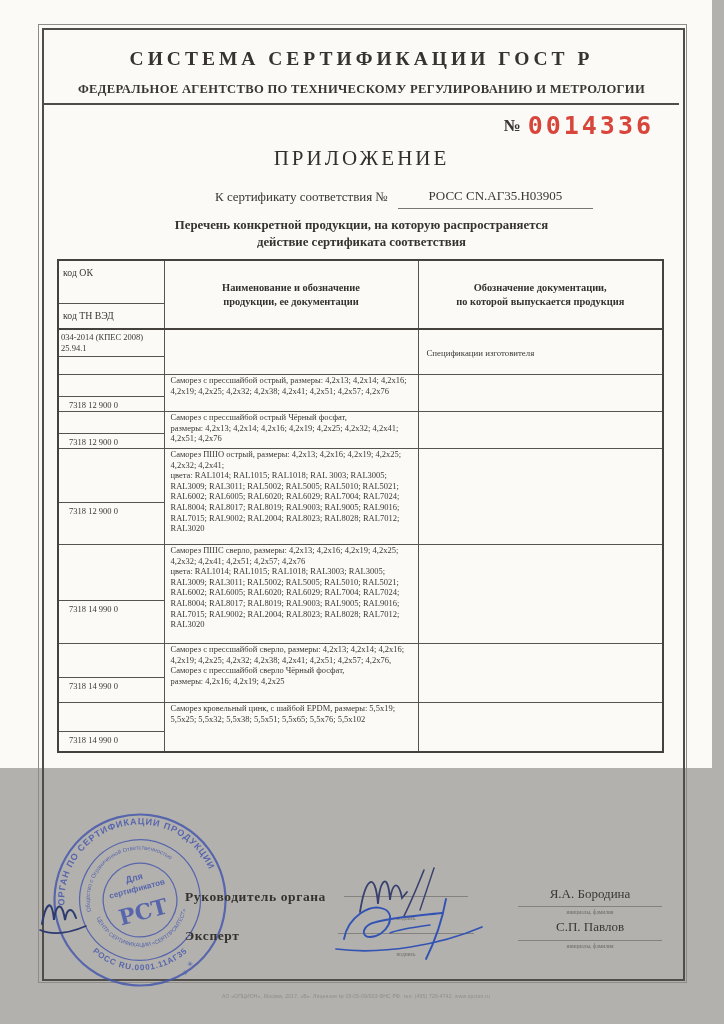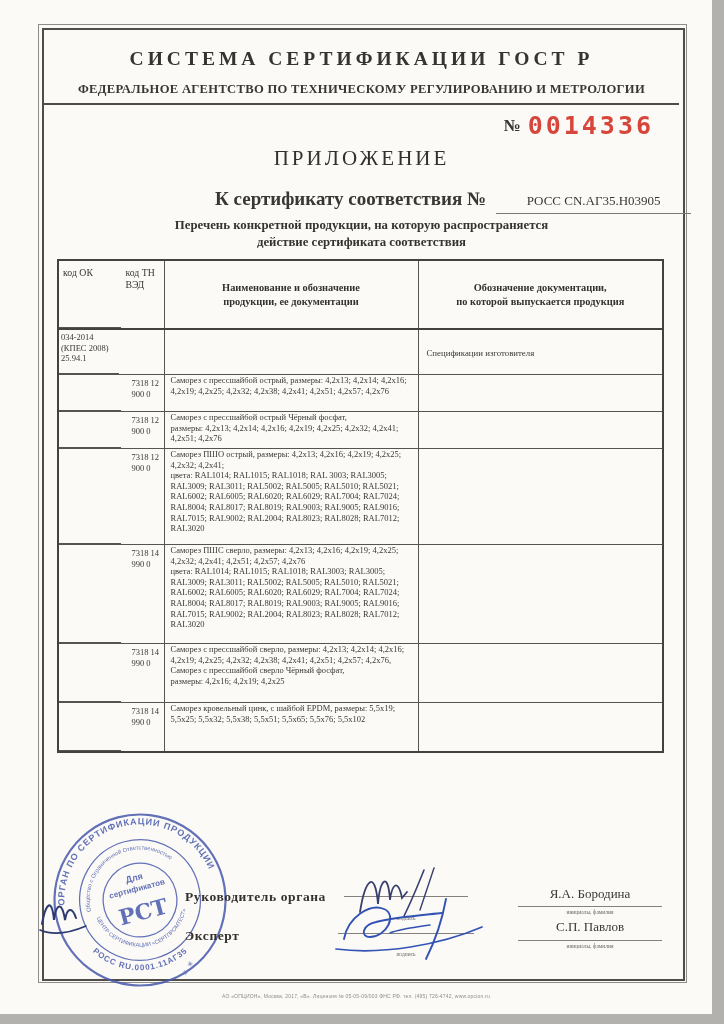--- a/index.html
+++ b/index.html
@@ -1,47 +1,47 @@
 <!DOCTYPE html>
 <html><head>
 <meta charset="utf-8">
 <style>
   html,body{margin:0;padding:0;}
   body{width:724px;height:1024px;position:relative;background:#b2b1ae;
        font-family:"Liberation Serif",serif;overflow:hidden;}
-  .paper{position:absolute;left:0;top:0;width:712px;height:1014px;background:#fbfaf7;}
+  .paper{position:absolute;left:0;top:0;width:712px;height:768px;background:#fbfaf7;}
   .frame-outer{position:absolute;left:38px;top:24px;width:647px;height:957px;
        border:1px solid #8f8c87;}
   .frame-inner{position:absolute;left:42px;top:28px;width:639px;height:949px;
        border:2px solid #504d48;}
   .hdr-sep{position:absolute;left:44px;top:103px;width:635px;border-top:2px solid #504d48;}
   .sys-title{position:absolute;left:44px;top:48px;width:635px;text-align:center;
        font-size:19.5px;font-weight:bold;letter-spacing:4px;color:#363330;}
   .agency{position:absolute;left:44px;top:82px;width:635px;text-align:center;
        font-size:12.6px;font-weight:bold;letter-spacing:0.3px;color:#3a3733;}
   .blank-no{position:absolute;right:58px;top:111px;display:flex;align-items:center;}
   .blank-no .nsign{font-size:17px;font-weight:bold;color:#3a3531;margin-right:7px;}
   .blank-no .digits{font-family:"DejaVu Sans Mono",monospace;font-size:25px;
        font-weight:bold;letter-spacing:3px;color:#d8453b;}
   .app-title{position:absolute;left:44px;top:146px;width:635px;text-align:center;
        font-size:21px;font-weight:normal;letter-spacing:3px;color:#33302c;}
   .cert-line{position:absolute;left:215px;top:188px;display:flex;align-items:flex-end;}
-  .cert-line .lbl{font-size:19px;font-weight:700;color:#3a3733;}
+  .cert-line .lbl{font-size:13px;font-weight:400;color:#3a3733;}
   .cert-line .val{margin-left:10px;width:195px;text-align:center;font-size:13px;
        color:#3a3733;border-bottom:1px solid #7a7773;padding-bottom:4px;margin-bottom:-4px;}
   .subtitle{position:absolute;left:44px;top:217px;width:635px;text-align:center;
        font-size:12.8px;font-weight:bold;color:#353230;line-height:16.5px;white-space:pre-line;}
   
   .tbl{position:absolute;left:57px;top:259px;width:605px;border-collapse:collapse;
        table-layout:fixed;border:2px solid #45423e;}
   .tbl td{border:1px solid #57544f;padding:0;vertical-align:top;
        font-size:8.5px;line-height:10.6px;color:#3b3834;overflow:hidden;}
   .tbl .namecell{padding:0 4px 0 6px;white-space:pre-line;}
   .tbl .doccell{padding:2px 16px 0 8px;vertical-align:middle;font-size:8.8px;}
-  .split{display:flex;}
+  .split{display:flex;flex-direction:column;}
   .split .top{flex:0 0 54%;border-bottom:1px solid #57544f;padding:2px 2px 0 4px;white-space:pre-line;}
   .split .bot{flex:1;padding:3px 2px 0 10px;}
   .h69{height:67px;} .h46{height:44px;} .h38{height:36px;} .h97{height:95px;}
   .h100{height:98px;} .h60{height:58px;} .h50{height:48px;}
   tr.h69>td .split{height:67px;} tr.h46>td .split{height:44px;}
   tr.h38>td .split{height:36px;} tr.h97>td .split{height:95px;}
   tr.h100>td .split{height:98px;} tr.h60>td .split{height:58px;}
   tr.h50>td .split{height:48px;}
   .tbl .head2{font-size:10.4px;font-weight:bold;text-align:center;vertical-align:middle;
        line-height:14px;color:#343130;white-space:pre-line;}

